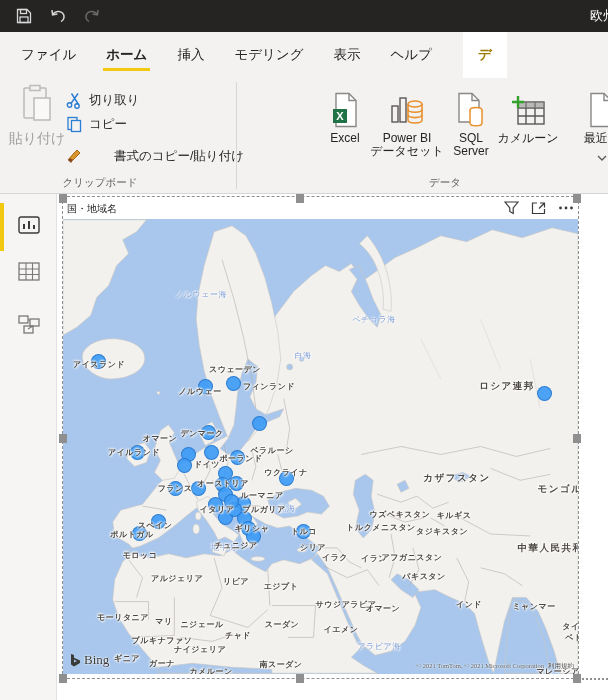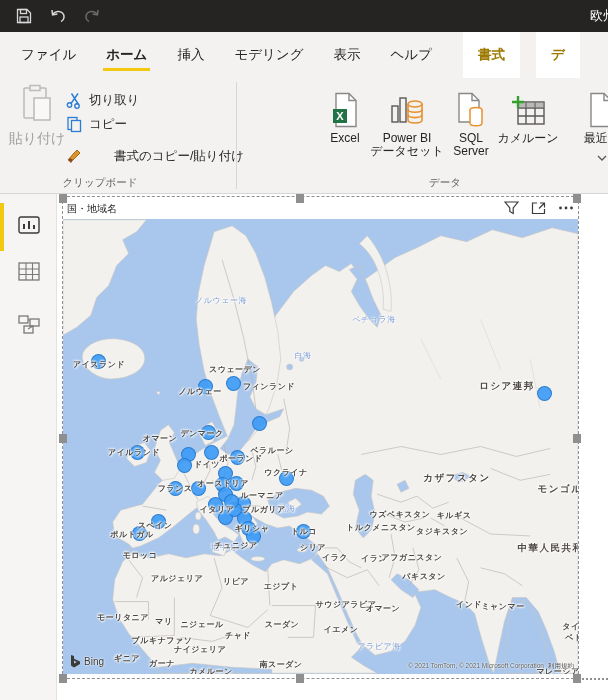--- a/index.html
+++ b/index.html
@@ -33,35 +33,35 @@
   .smallbtn .slabel{font-size:12.5px;color:#252423;margin-left:6px;white-space:nowrap;}
   .pastebtn{position:absolute;left:8px;top:6px;width:58px;text-align:center;}
   .pastebtn .plabel{font-size:14px;color:#a19f9d;margin-top:4px;}
   
   .workspace{position:absolute;left:0;top:194px;width:608px;height:506px;background:#ffffff;}
   .sidebar{position:absolute;left:0;top:0;width:56px;height:100%;background:#f6f5f4;border-right:1px solid #e4e2e0;}
   .sb-active-bar{position:absolute;left:0;top:9px;width:4px;height:48px;background:#f2c811;}
   .sb-item{position:absolute;left:16px;width:26px;height:26px;display:flex;align-items:center;justify-content:center;}
   
   .visual{position:absolute;left:62px;top:2px;width:517px;height:483px;background:#fff;
-          border:1px dashed #8f8f8f;box-sizing:border-box;}
+          border:1px dashed #8f8f8f;box-sizing:border-box;font-family:Liberation Serif, serif;}
   .vheader{height:22px;background:#fff;display:flex;align-items:center;position:relative;}
   .vtitle{font-size:10px;color:#252423;margin-left:4px;margin-top:2px;}
   .vicons{position:absolute;right:4px;top:3px;display:flex;gap:10px;align-items:center;}
   .vicons .vi{width:17px;height:15px;display:flex;align-items:center;justify-content:center;}
   .vmap{position:relative;width:515px;height:455px;overflow:hidden;background:#a9c7ec;}
   .vmap svg.basemap{position:absolute;left:0;top:0;}
   .mlbl{position:absolute;transform:translate(-50%,-50%);font-size:8px;font-weight:bold;color:#4c4742;
         white-space:nowrap;letter-spacing:.5px;
         text-shadow:0 0 2px #fff,0 0 2px #fff,1px 1px 2px #fff,-1px -1px 2px #fff;}
   .mlbl.s{color:#7b9bd4;font-weight:normal;}
   .mlbl.b{font-size:9.5px;letter-spacing:1.5px;}
   .bubble{position:absolute;width:15px;height:15px;border-radius:50%;
           background:rgba(62,156,244,.93);border:1px solid rgba(38,120,205,.9);box-sizing:border-box;}
-  .bing{position:absolute;left:7px;bottom:6px;display:flex;align-items:center;font-size:10px;color:#3a3a38;
+  .bing{position:absolute;left:7px;bottom:6px;display:flex;align-items:center;font-size:13px;color:#3a3a38;
         text-shadow:0 0 2px #fff,0 0 2px #fff;}
   .attrib{position:absolute;right:4px;bottom:3px;font-size:6.5px;color:#5f5f5f;
           text-shadow:0 0 2px #fff,0 0 2px #fff;white-space:nowrap;}
   .attrib .terms{margin-left:4px;color:#444;}
   
   .handle{position:absolute;width:8px;height:9px;background:#8f8f8f;z-index:5;}
   .dash-ext{position:absolute;left:579px;top:484px;width:29px;border-top:2px dotted #8f8f8f;}
   
   .st{fill:none;stroke:#5a5856;stroke-width:1.4;}
 </style>
@@ -102,23 +102,20 @@
       <span>挿入</span>
     </div>
   <div class="tab">
       <span>モデリング</span>
     </div>
   <div class="tab">
       <span>表示</span>
     </div>
   <div class="tab">
       <span>ヘルプ</span>
-    </div>
-  <div class="tab contextual gapped">
-      <span>書式</span>
     </div>
   <div class="tab contextual gapped">
       <span>デ</span>
     </div>
 </div>
 
 <div class="ribbon-body">
 
   <div class="pastebtn">
     <svg width="30" height="38" viewBox="0 0 30 38">
@@ -393,21 +390,21 @@
           <div class="bubble" style="left: 174px; top: 292px;"></div>
           <div class="bubble" style="left: 164px; top: 283px;"></div>
           <div class="bubble" style="left: 161px; top: 275px;"></div>
           <div class="bubble" style="left: 178px; top: 302px;"></div>
           <div class="bubble" style="left: 183px; top: 310px;"></div>
           <div class="bubble" style="left: 216px; top: 252px;"></div>
           <div class="bubble" style="left: 233px; top: 305px;"></div>
           <div class="bubble" style="left: 88px; top: 295px;"></div>
           <div class="bubble" style="left: 69px; top: 307px;"></div>
           <div class="bubble" style="left: 474px; top: 167px;"></div>
-          <span class="mlbl s" style="left: 138px; top: 81px; margin-left: 20px;">ノルウェー海</span>
+          <span class="mlbl s" style="left: 138px; top: 75px;">ノルウェー海</span>
           <span class="mlbl s" style="left: 311px; top: 100px;">ペチョラ海</span>
           <span class="mlbl s" style="left: 240px; top: 136px;">白海</span>
           <span class="mlbl s" style="left: 224px; top: 289px;">黒海</span>
           <span class="mlbl s" style="left: 161px; top: 328px;">地中海</span>
           <span class="mlbl s" style="left: 316px; top: 427px;">アラビア海</span>
           <span class="mlbl c" style="left: 36px; top: 145px;">アイスランド</span>
           <span class="mlbl c" style="left: 137px; top: 172px;">ノルウェー</span>
           <span class="mlbl c" style="left: 172px; top: 150px;">スウェーデン</span>
           <span class="mlbl c" style="left: 206px; top: 167px;">フィンランド</span>
           <span class="mlbl b" style="left: 444px; top: 167px;">ロシア連邦</span>
@@ -452,21 +449,21 @@
           <span class="mlbl c" style="left: 349px; top: 338px;">アフガニスタン</span>
           <span class="mlbl c" style="left: 361px; top: 357px;">パキスタン</span>
           <span class="mlbl c" style="left: 406px; top: 385px;">インド</span>
           <span class="mlbl b" style="left: 362px; top: 259px; margin-left: 32px;">カザフスタン</span>
           <span class="mlbl b" style="left: 497px; top: 270px;">モンゴル</span>
           <span class="mlbl c" style="left: 337px; top: 295px;">ウズベキスタン</span>
           <span class="mlbl c" style="left: 391px; top: 296px;">キルギス</span>
           <span class="mlbl c" style="left: 318px; top: 308px;">トルクメニスタン</span>
           <span class="mlbl c" style="left: 379px; top: 312px;">タジキスタン</span>
           <span class="mlbl b" style="left: 493px; top: 329px;">中華人民共和国</span>
-          <span class="mlbl c" style="left: 440px; top: 387px;">ミャンマー</span>
+          <span class="mlbl c" style="left: 471px; top: 387px;">ミャンマー</span>
           <span class="mlbl c" style="left: 508px; top: 407px;">タイ</span>
           <span class="mlbl c" style="left: 511px; top: 418px;">ベト</span>
           <span class="mlbl c" style="left: 495px; top: 452px;">マレーシア</span>
         </div>
 
       <div class="bing">
         <svg width="11" height="13" viewBox="0 0 11 13" style="margin-right:3px;">
             <path d="M1,0 L4,1 V8.5 L7,7 L4.5,6 L3.5,3.5 L10,6.5 V9 L4,12.5 L1,10.5 Z" fill="#3a3a38"></path>
           </svg>
         <span>Bing</span>

